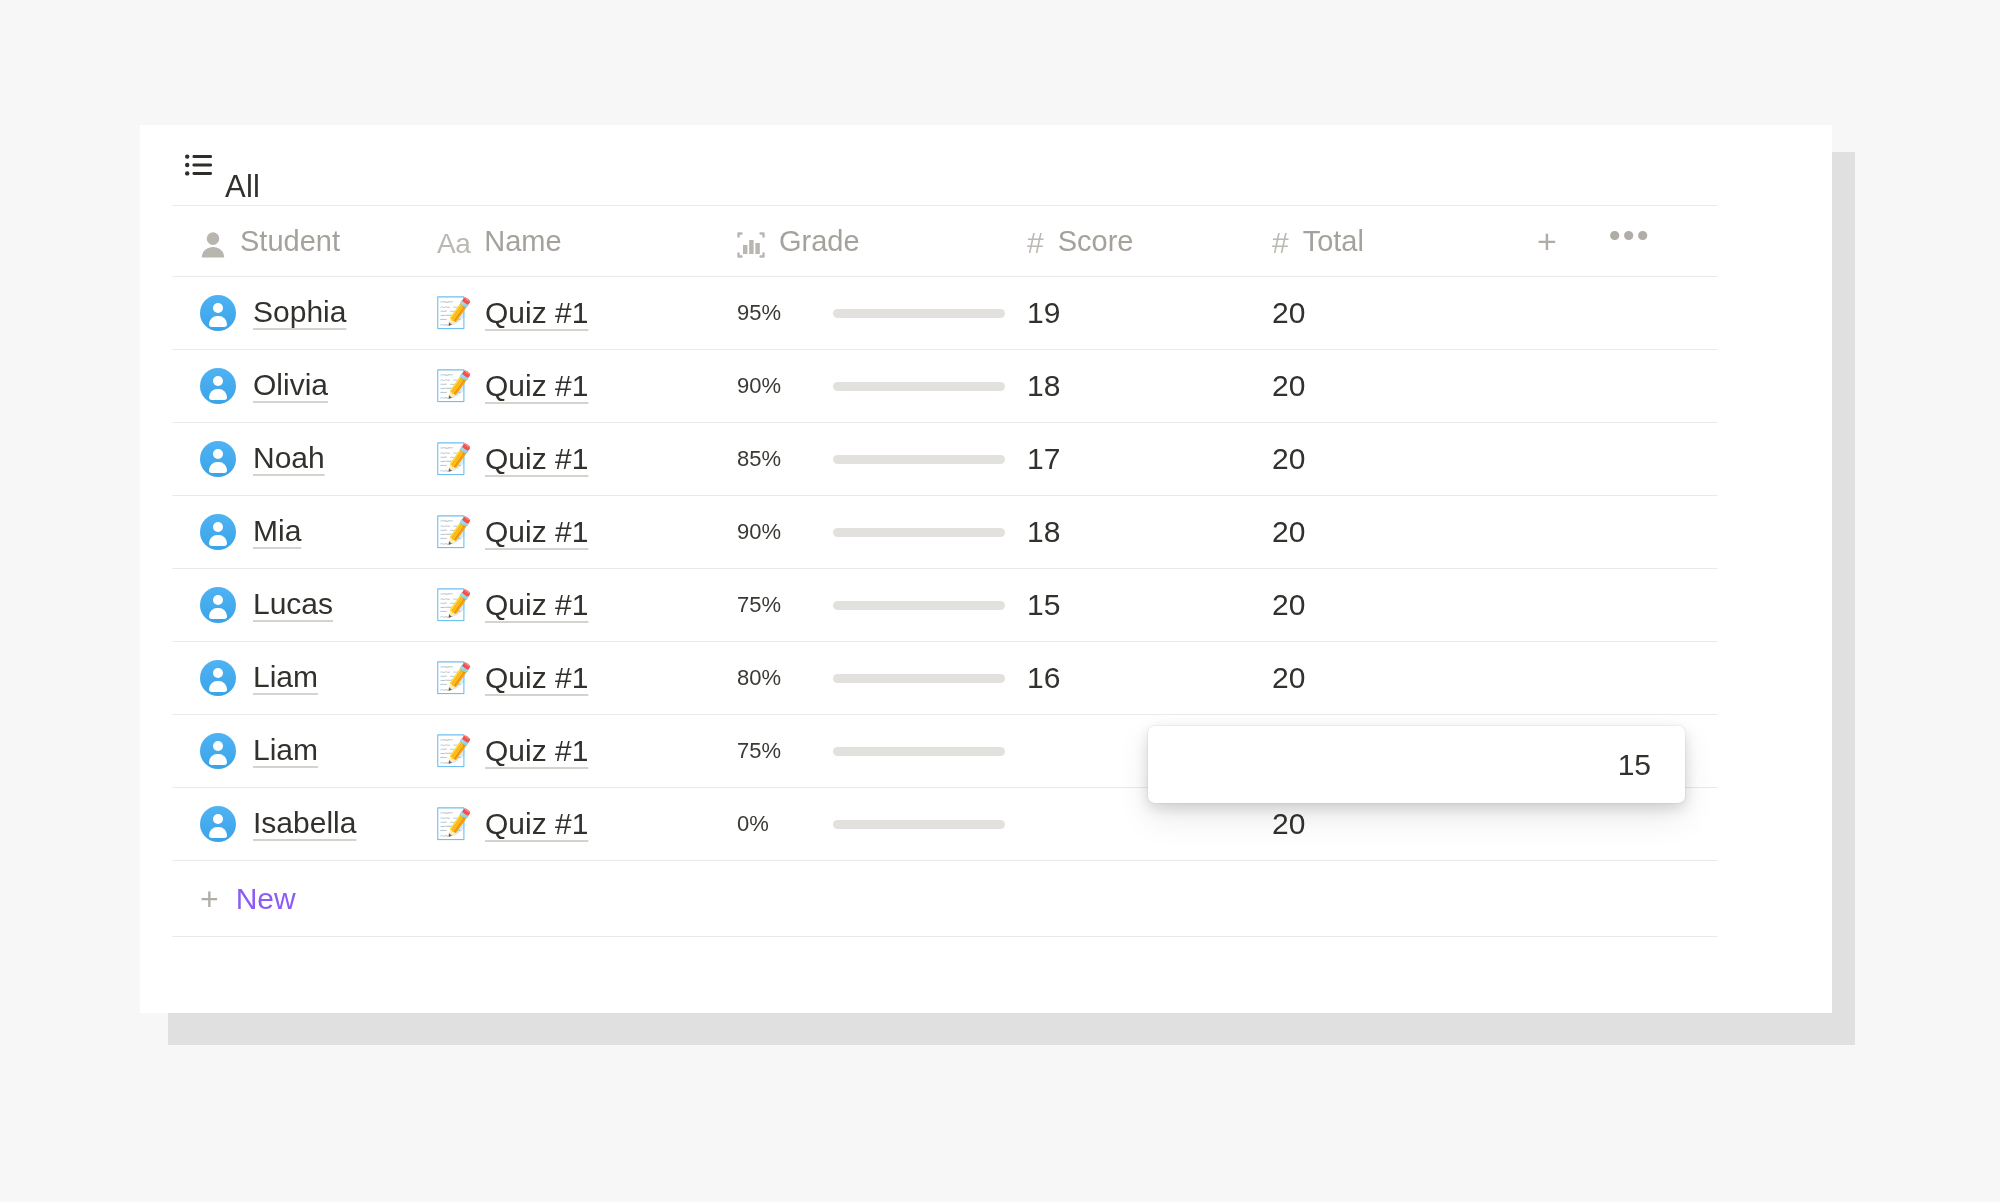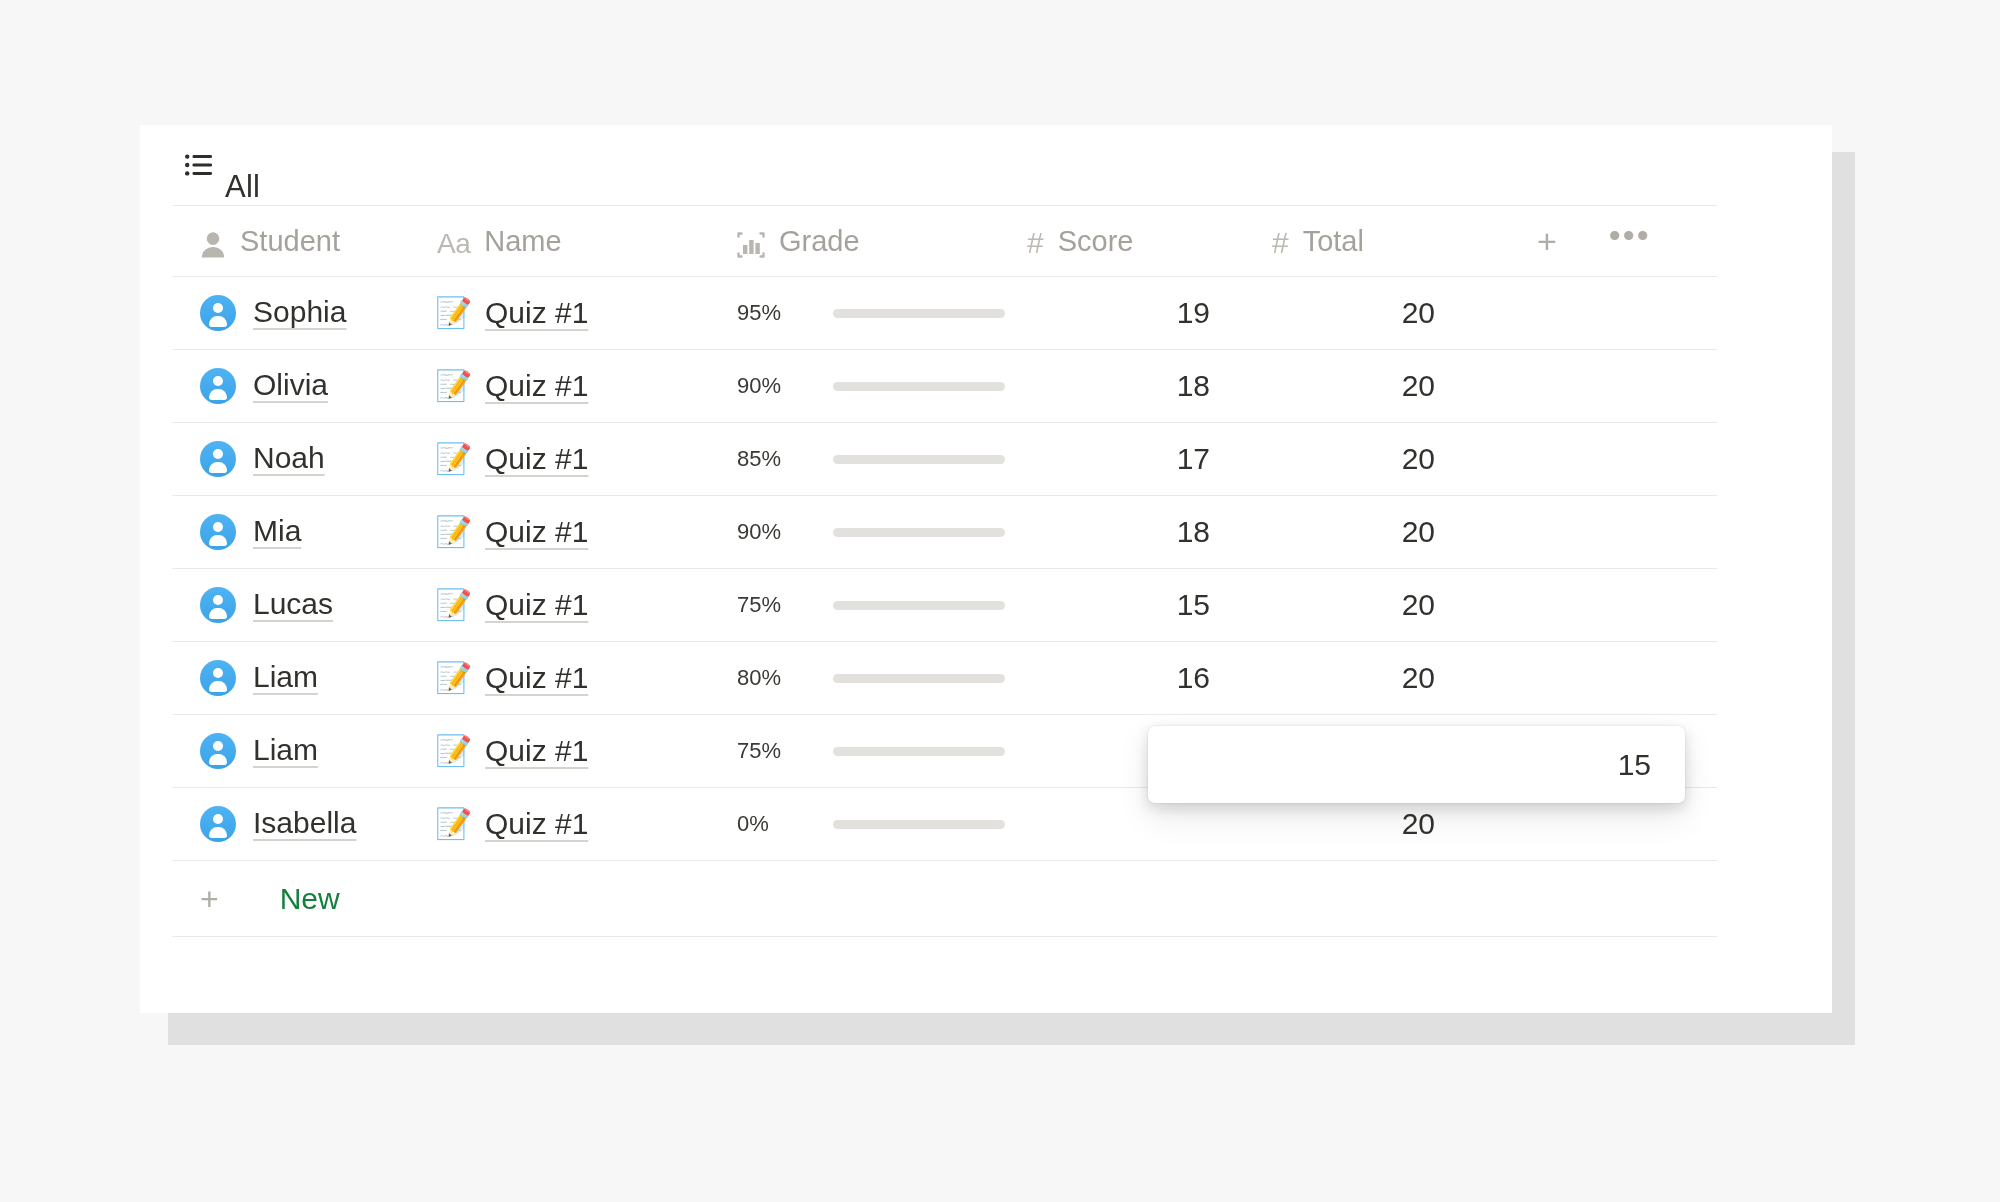--- a/index.html
+++ b/index.html
@@ -217,21 +217,21 @@
   }
   .bar-fill {
     height: 100%;
     border-radius: 6px;
     background: #c8932b;
   }
 
   .cell-num {
     font-size: 30px;
     color: #33312d;
-    text-align: right;
+    text-align: left;
     padding-right: 62px;
     box-sizing: border-box;
     width: 100%;
     cursor: pointer;
   }
 
   
   #new-row {
     display: flex;
     align-items: center;
@@ -241,23 +241,22 @@
     border-bottom: 1.5px solid #eceae7;
     box-sizing: border-box;
     cursor: pointer;
   }
   #new-row .plus-new {
     color: #b0ada7;
     font-size: 32px;
     line-height: 1;
   }
   #new-row .new-label {
-    color: #15803d;
+    color: #8b5cf6;
     font-size: 30px;
-    margin-left: 44px;
   }
 
   
   #cell-editor-popup {
     position: absolute;
     left: 1148px;
     top: 726px;
     width: 537px;
     height: 77px;
     background: #ffffff;

